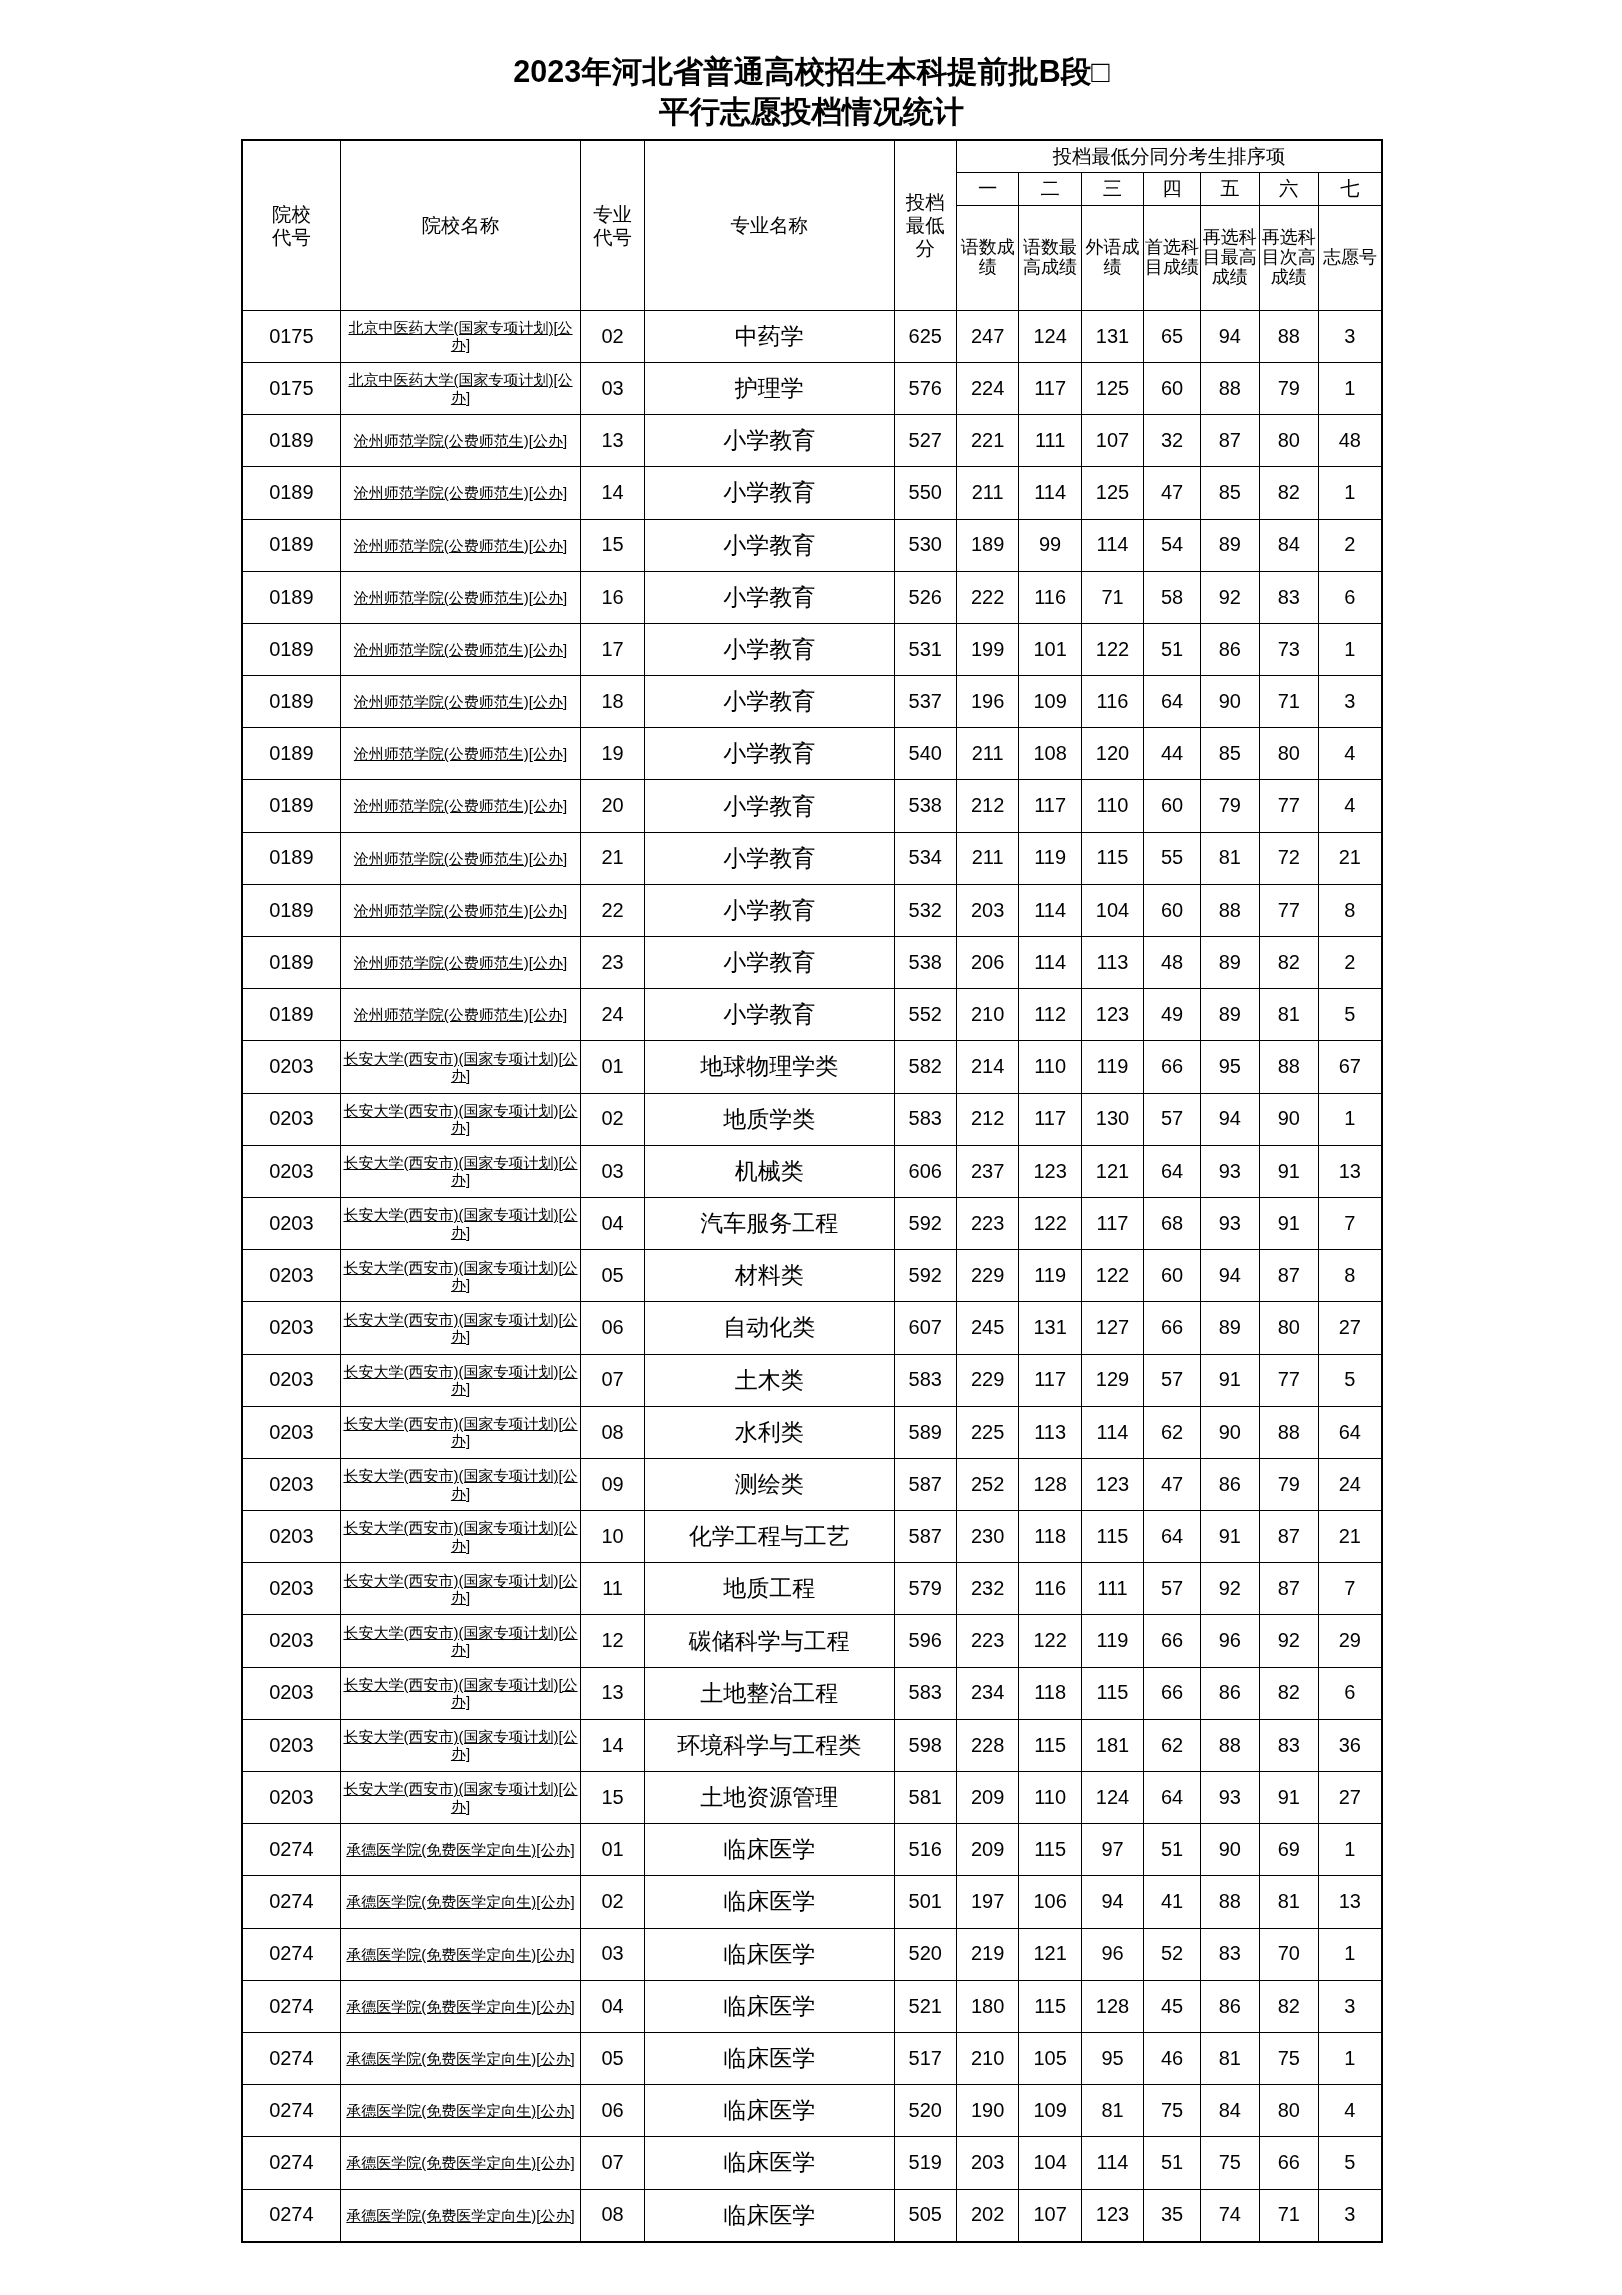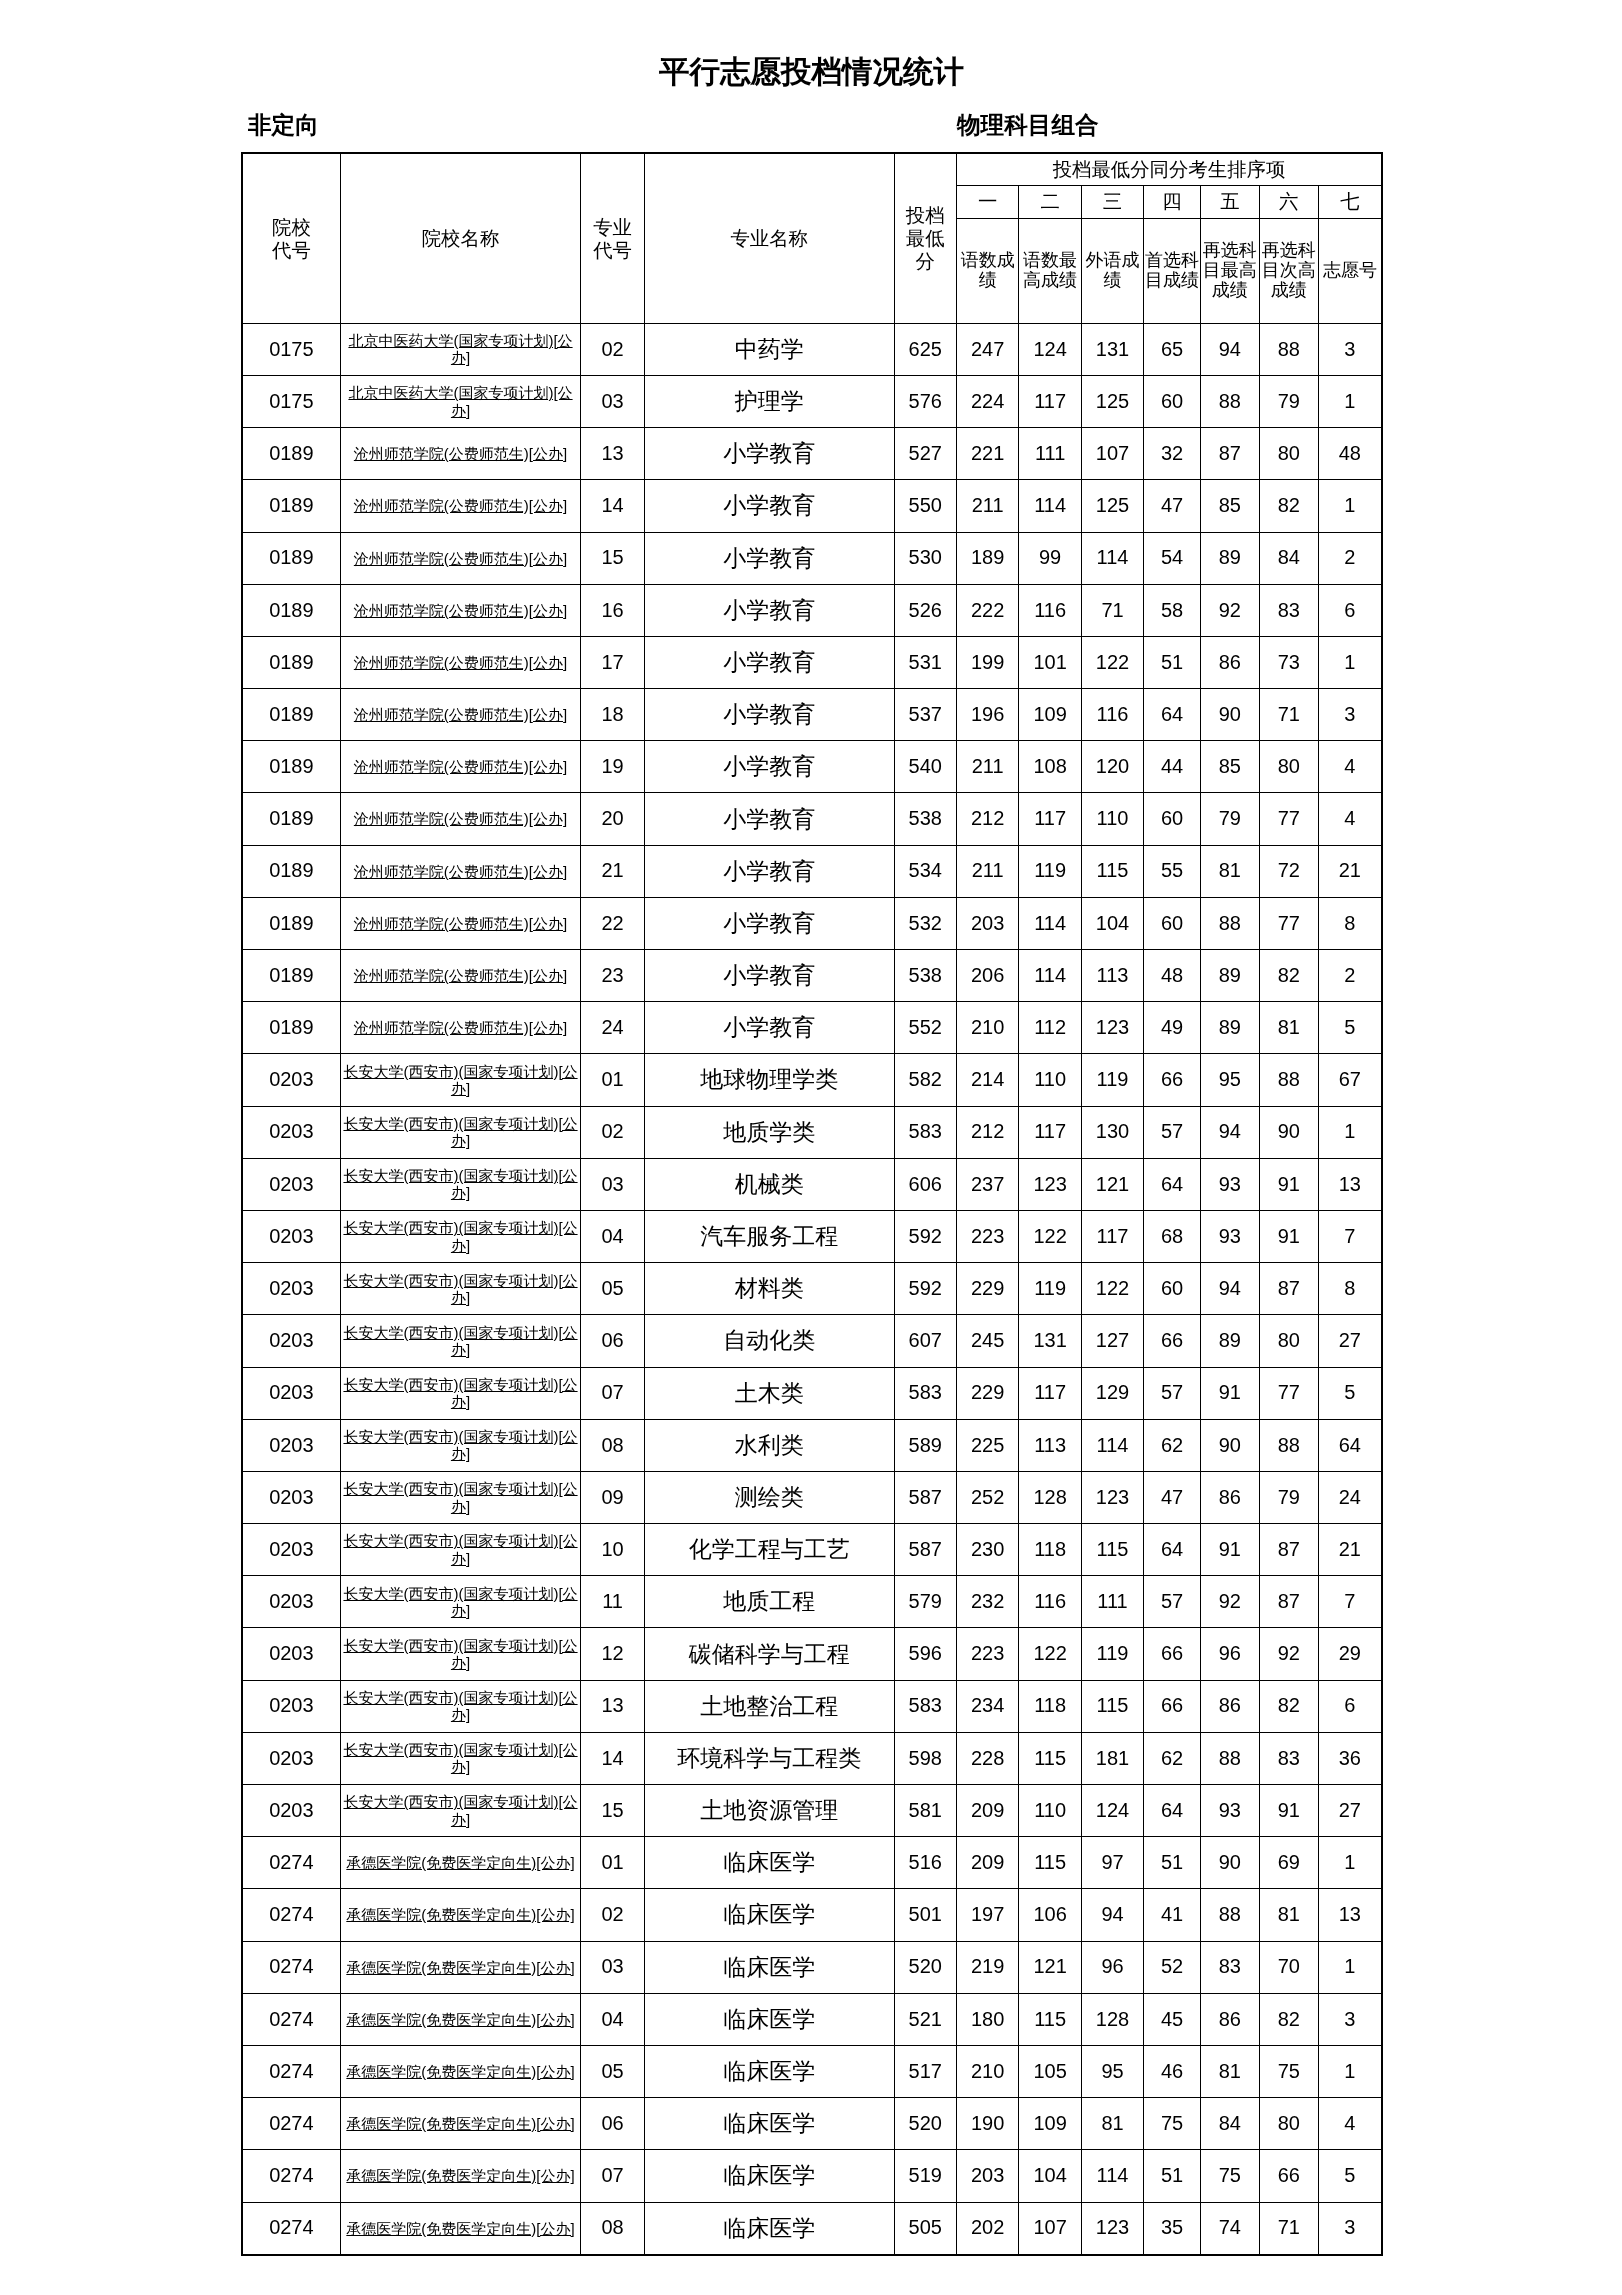--- a/index.html
+++ b/index.html
@@ -139,27 +139,24 @@
   tbody td.num {
     font-size: 20px;
   }
 </style>
 </head>
 <body>
 
 <div class="page">
 
   <div class="title-block">
+    <div class="title-line">2023年河北省普通高校招生本科提前批B段□</div>
     <div class="title-line">平行志愿投档情况统计</div>
   </div>
 
-  <div class="subhead">
-    <div class="left">非定向</div>
-    <div class="center">物理科目组合</div>
-  </div>
 
   <div class="table-wrap">
     <table class="stat">
       <colgroup>
         <col class="c-code">
           <col class="c-name">
           <col class="c-mcode">
           <col class="c-mname">
         <col class="c-score">
         <col class="c-s1">

